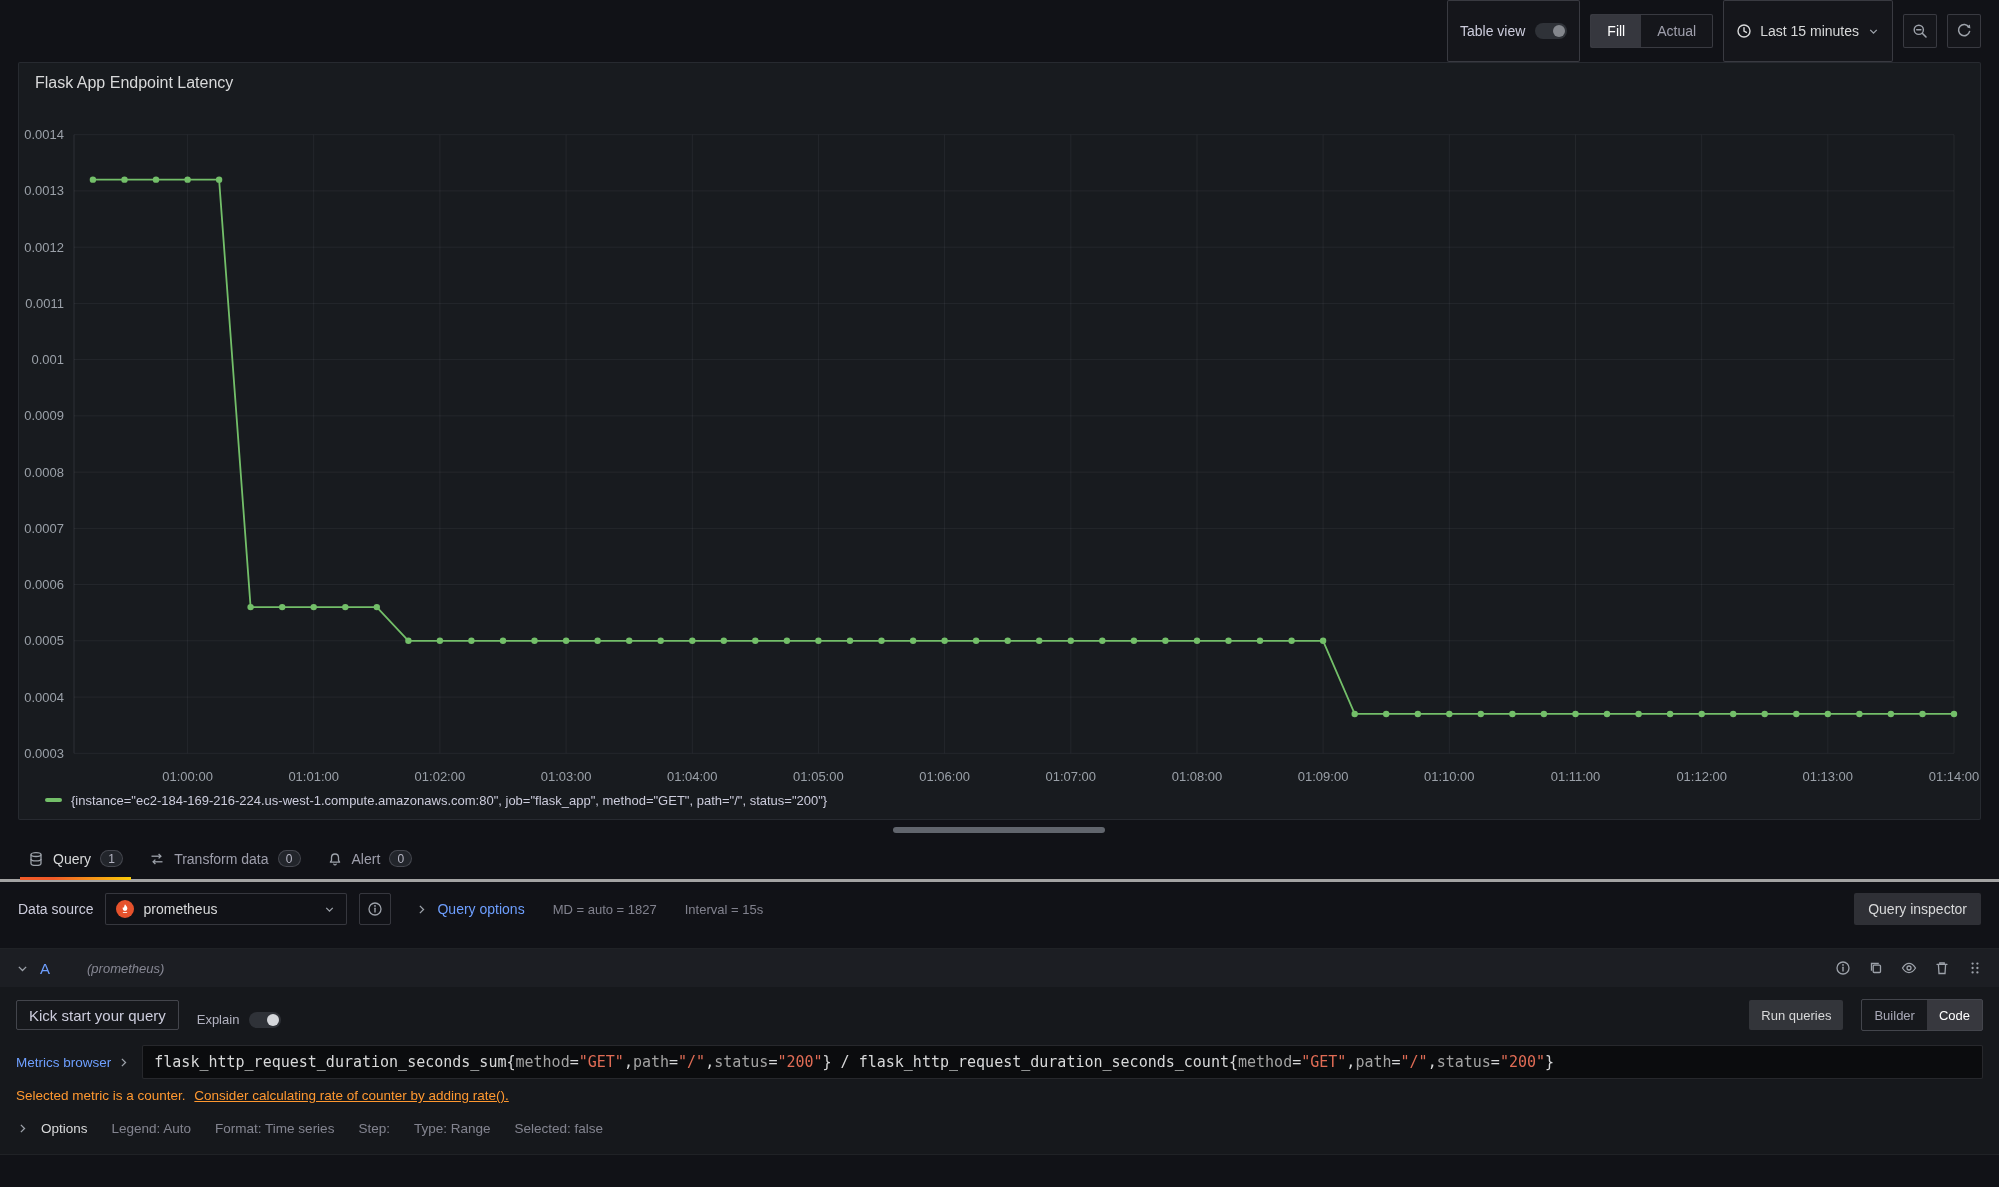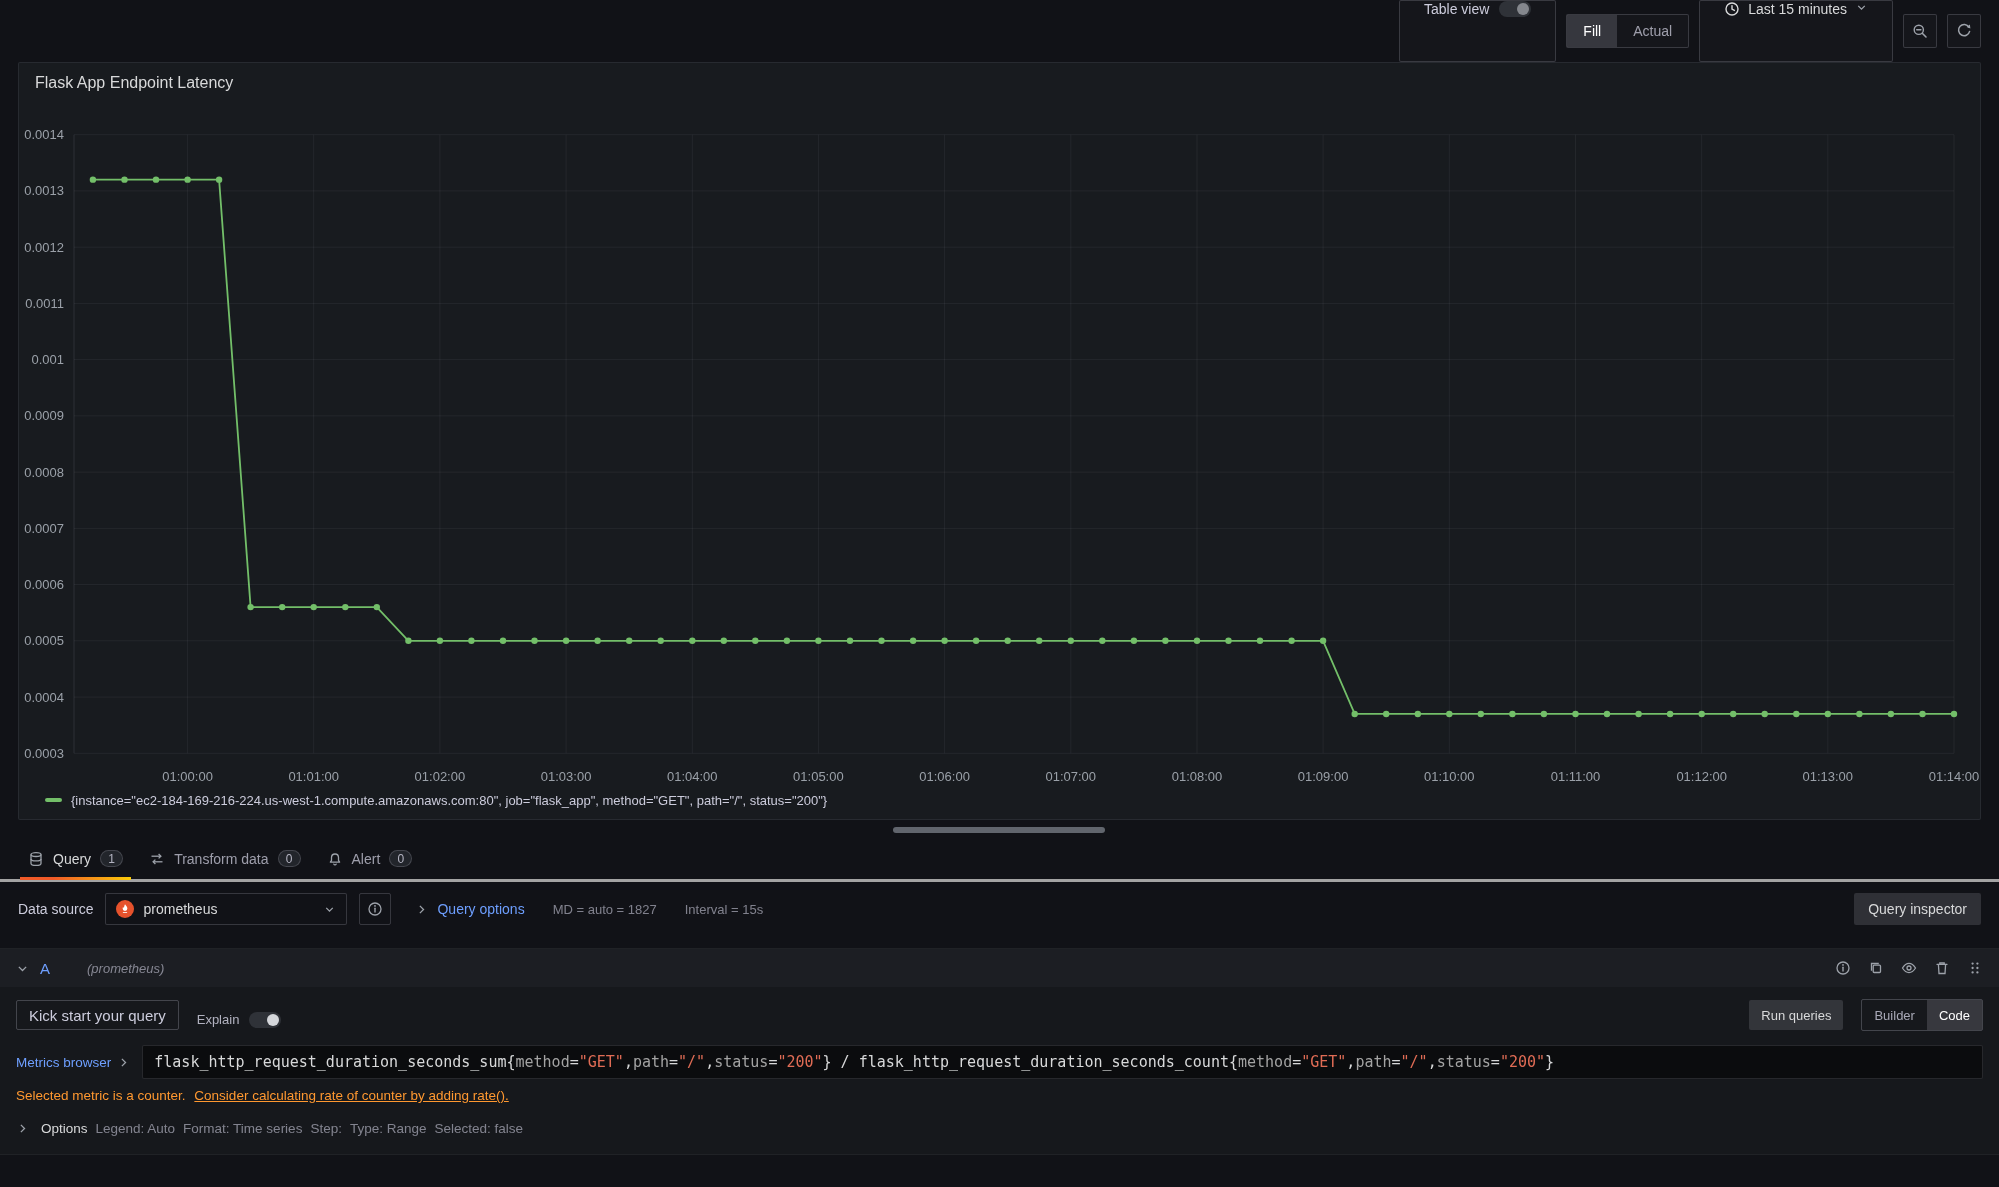--- a/index.html
+++ b/index.html
@@ -4,21 +4,21 @@
 <style>
   * { box-sizing: border-box; margin:0; padding:0; }
   html,body { width:1999px; height:1187px; background:#111217; font-family:"Liberation Sans",sans-serif; color:#ccccdc; overflow:hidden; }
   svg { display:block; }
   .icon { width:16px; height:16px; color:#9da2aa; }
   .icon-sm { width:13px; height:13px; color:#9da2aa; }
 
   
   .topbar { height:62px; display:flex; align-items:center; justify-content:flex-end; gap:10px; padding:0 18px; }
   .tb-group { display:flex; align-items:center; height:34px; border:1px solid rgba(204,204,220,0.20); border-radius:2px; background:#15161b; }
-  .tb-pad { padding:0 24px; display:flex; align-items:flex-start; gap:10px; height:100%; }
+  .tb-pad { padding:0 12px; display:flex; align-items:center; gap:10px; height:100%; }
   .tb-label { font-size:14px; color:#ccccdc; white-space:nowrap; }
   .toggle { width:32px; height:16px; border-radius:9px; background:#2f3238; position:relative; }
   .toggle .knob { position:absolute; right:2px; top:2px; width:12px; height:12px; border-radius:50%; background:#84878d; }
   .toggle.light .knob { background:#d5d7db; }
   .seg { display:flex; height:100%; align-items:stretch; }
   .seg .seg-item { padding:0 16px; display:flex; align-items:center; font-size:14px; color:rgba(204,204,220,0.75); cursor:pointer; }
   .seg .seg-item.active { background:rgba(204,204,220,0.18); color:#ffffff; }
   .timepicker { gap:8px; cursor:pointer; }
   .timepicker .tb-label { font-weight:500; color:#d8d9da; }
   .sq-btn { width:34px; height:34px; border:1px solid rgba(204,204,220,0.20); border-radius:2px; background:#15161b; display:flex; align-items:center; justify-content:center; cursor:pointer; }
@@ -78,21 +78,21 @@
   .mb-link { display:flex; align-items:center; gap:6px; color:#6e9fff; font-size:13.5px; font-weight:500; cursor:pointer; white-space:nowrap; }
   .code-box { flex:1; background:#0b0c0e; border:1px solid rgba(204,204,220,0.15); border-radius:2px; padding:7px 11px; font-family:"DejaVu Sans Mono",monospace; font-size:15px; white-space:nowrap; overflow:hidden; cursor:text; }
   .tk-plain { color:#d8d9da; }
   .tk-label { color:#a3a3a3; }
   .tk-string { color:#e06c55; }
   .warning { padding:9px 16px 0; font-size:13.5px; color:#ff9830; }
   .warning .wlink { color:#ff9830; text-decoration:underline; margin-left:5px; cursor:pointer; }
   .options-row { display:flex; align-items:center; padding:18px 16px 12px; font-size:13.5px; }
   .options-row .chev { margin-right:12px; }
   .options-label { color:#d8d9da; font-weight:500; cursor:pointer; }
-  .opt-item { color:rgba(204,204,220,0.60); margin-left:8px; white-space:nowrap; }
+  .opt-item { color:rgba(204,204,220,0.60); margin-left:24px; white-space:nowrap; }
 </style>
 </head>
 <body>
 
 <div class="topbar">
   <div class="tb-group tb-pad">
     <span class="tb-label">Table view</span>
     <span class="toggle">
         <span class="knob"></span>
       </span>

